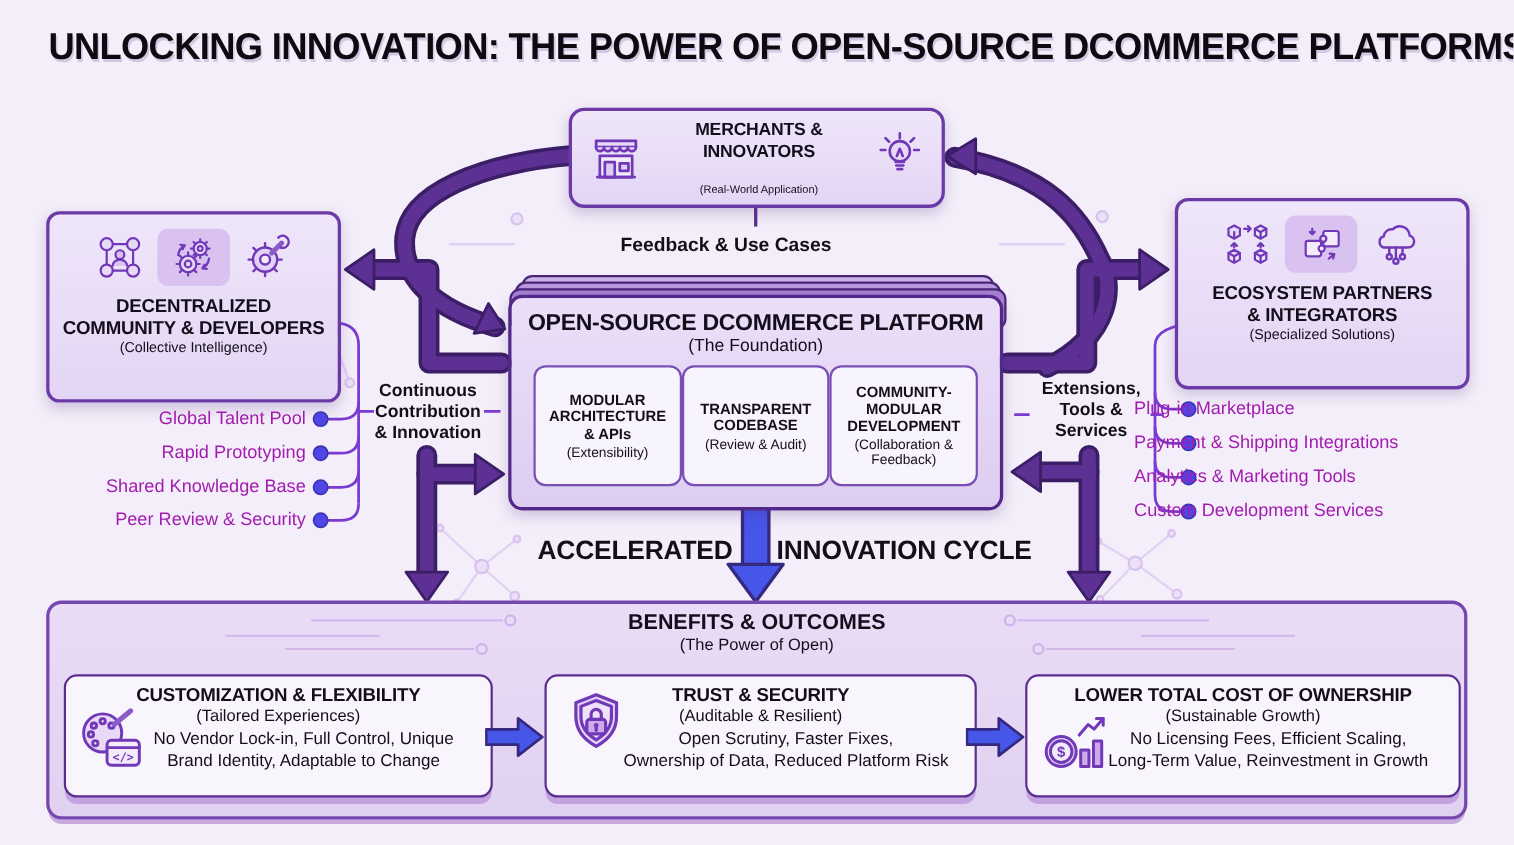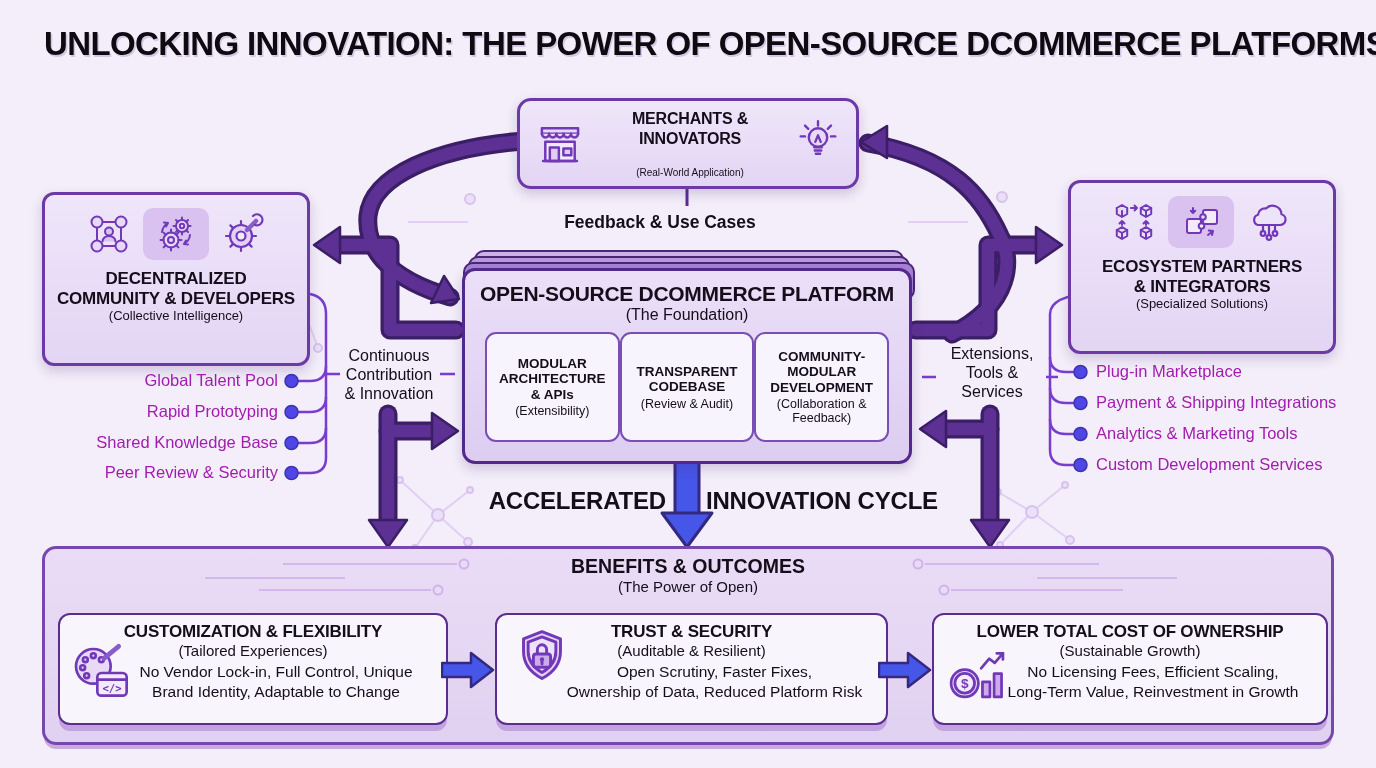--- a/index.html
+++ b/index.html
@@ -34,22 +34,22 @@
   .pl-sub{font-size:12.5px;line-height:14px;margin-top:2px}
   .sidebox{width:268px;height:174px;display:flex;flex-direction:column;align-items:center;
     padding-top:9px;border-radius:12px}
   .community{left:42px;top:192px}.ecosystem{left:1068px;top:180px}
   .iconrow{display:flex;align-items:center;gap:9px;height:60px}
   .chip{background:#d9c2f0;border-radius:10px;padding:3px 9px;display:flex;align-items:center}
   .s-title{font-weight:bold;font-size:17px;line-height:19.5px;text-align:center;margin-top:5px;letter-spacing:-.2px}
   .s-sub{font-size:13px;text-align:center}
   .bullet{position:absolute;font-size:16.5px;line-height:21px;z-index:2;color:#a21caf}
   .bl{width:238px;left:40px;text-align:right}
-  .br{left:1096px;text-align:center}
-  .flowlabel{position:absolute;font-weight:normal;font-size:16px;line-height:19px;text-align:center;z-index:2}
+  .br{left:1031px;text-align:center}
+  .flowlabel{position:absolute;font-weight:bold;font-size:16px;line-height:19px;text-align:center;z-index:2}
   .fl-left{left:323px;top:346px;width:132px}
   .fl-right{left:938px;top:344px;width:108px}
   .cycle{position:absolute;top:487px;font-weight:bold;font-size:24px;letter-spacing:-.2px;z-index:2}
   .cy-left{left:408px;width:258px;text-align:right}
   .cy-right{left:706px}
   .benefits{position:absolute;left:42px;top:546px;width:1292px;height:199px;border-radius:14px;
     border:3px solid #7647ad;background:linear-gradient(180deg,#eadcf6,#e1d1f1);
     box-shadow:0 6px 0 -2px #c9aade;box-sizing:border-box;z-index:2}
   .b-header{text-align:center;margin-top:6px;position:relative;z-index:2}
   .b-title{font-weight:bold;font-size:19.5px}

